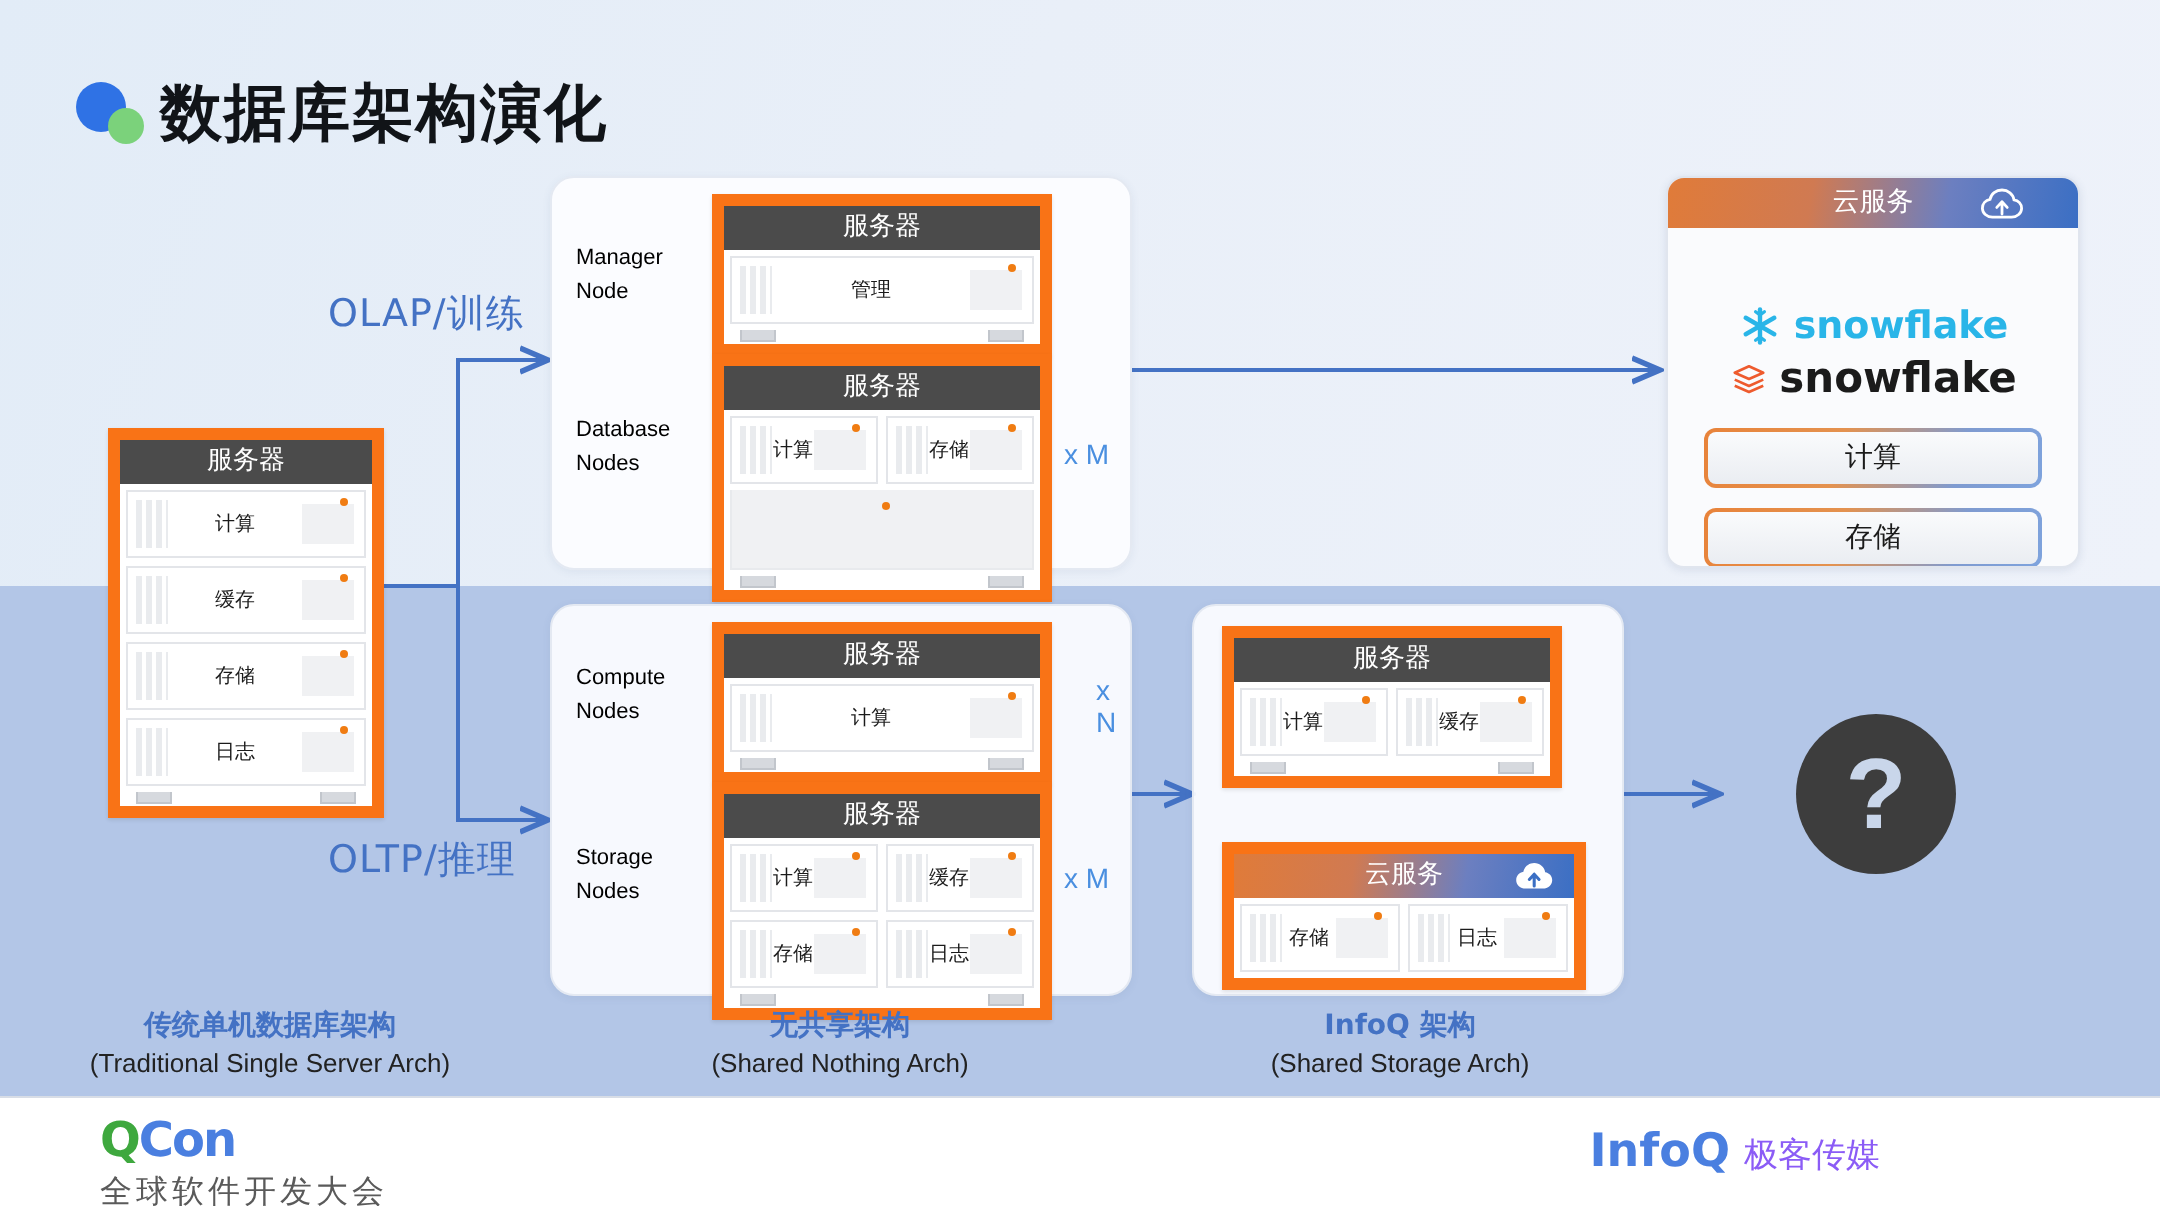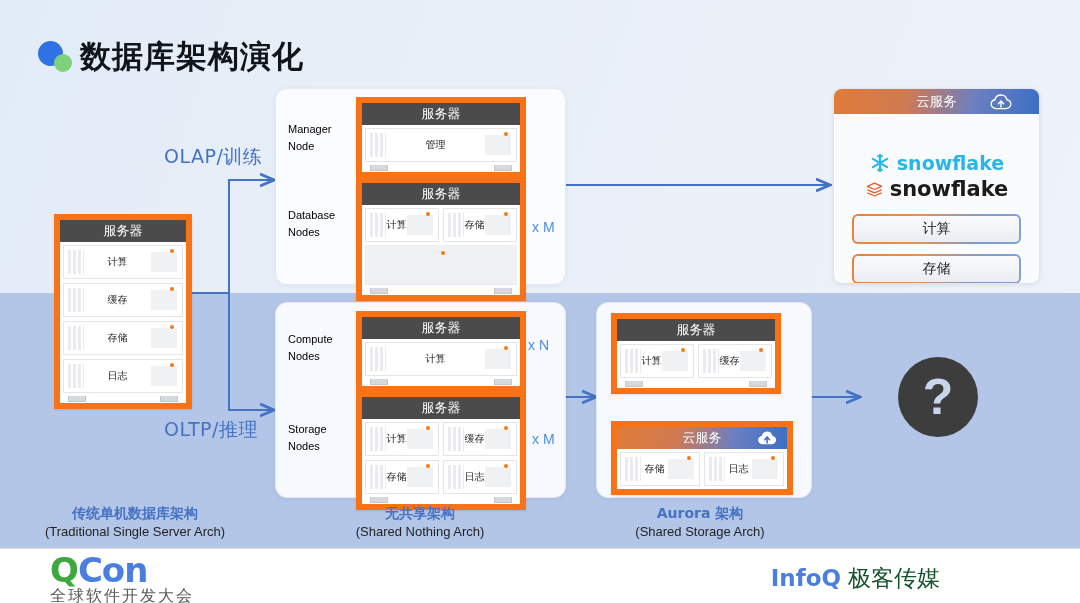--- a/index.html
+++ b/index.html
@@ -160,29 +160,29 @@
     font-size: 14px; font-weight: bold; color: #4472c4; line-height: 19px;
     font-family: "DejaVu Sans", sans-serif;
   }
   .caption .en {
     font-size: 13px; color: #222222; line-height: 18px;
     font-family: "Liberation Sans", sans-serif;
   }
 
   
   .qcon { position: absolute; left: 50px; top: 555px; }
-  .qcon-main { font-size: 34px; font-weight: bold; letter-spacing: -1px; line-height: 30px;
+  .qcon-main { font-size: 24px; font-weight: bold; letter-spacing: -1px; line-height: 30px;
                font-family: "DejaVu Sans", sans-serif; }
   .qcon-q { color: #3ea83e; }
   .qcon-con { color: #4a7fe0; }
   .qcon-sub { font-size: 16px; color: #5a5a5a; letter-spacing: 2px; margin-top: 1px;
               font-family: "DejaVu Sans", sans-serif; }
   .infoq { position: absolute; right: 16px; top: 563px; display: flex; align-items: baseline; gap: 7px; }
   .infoq-logo { font-size: 23px; font-weight: bold; color: #4a7fe0; font-family: "DejaVu Sans", sans-serif; }
-  .infoq-cn { font-size: 23px; color: #14532d; font-family: "DejaVu Sans", sans-serif; }
+  .infoq-cn { font-size: 17px; color: #8b5cf6; font-family: "DejaVu Sans", sans-serif; }
 
   svg.arrows { position: absolute; left: 0; top: 0; width: 1080px; height: 603px; pointer-events: none; }
 </style>
 </head>
 <body>
 
 <div id="stage">
 
   <div class="bg-top"></div>
   <div class="bg-bottom"></div>
@@ -326,21 +326,21 @@
           <div class="slot-label">计算</div>
           <div class="led"></div>
           <div class="dot"></div>
         </div>
       </div>
       <div class="server-foot">
         <div class="foot-peg l"></div>
         <div class="foot-peg r"></div>
       </div>
     </div>
-    <div class="mult" style="left:252px; top:34px;">x N</div>
+    <div class="mult" style="left:272px; top:34px;">x N</div>
 
     <div class="server" style="left:80px; top:88px; width:170px;">
       <div class="server-head">服务器</div>
       <div class="server-body">
         <div class="slot-row">
           <div class="slot">
             <div class="bars"></div>
             <div class="slot-label">计算</div>
             <div class="led"></div>
             <div class="dot"></div>
@@ -469,21 +469,21 @@
 
   <div class="caption" style="left:20px; top:504px; width:230px;">
     <div class="cn">传统单机数据库架构</div>
     <div class="en">(Traditional Single Server Arch)</div>
   </div>
   <div class="caption" style="left:305px; top:504px; width:230px;">
     <div class="cn">无共享架构</div>
     <div class="en">(Shared Nothing Arch)</div>
   </div>
   <div class="caption" style="left:589px; top:504px; width:222px;">
-    <div class="cn">Aurora 架构</div>
+    <div class="cn">InfoQ 架构</div>
     <div class="en">(Shared Storage Arch)</div>
   </div>
 
   <div class="qcon">
     <div class="qcon-main">
       <span class="qcon-q">Q</span><span class="qcon-con">Con</span>
     </div>
     <div class="qcon-sub">全球软件开发大会</div>
   </div>
 

